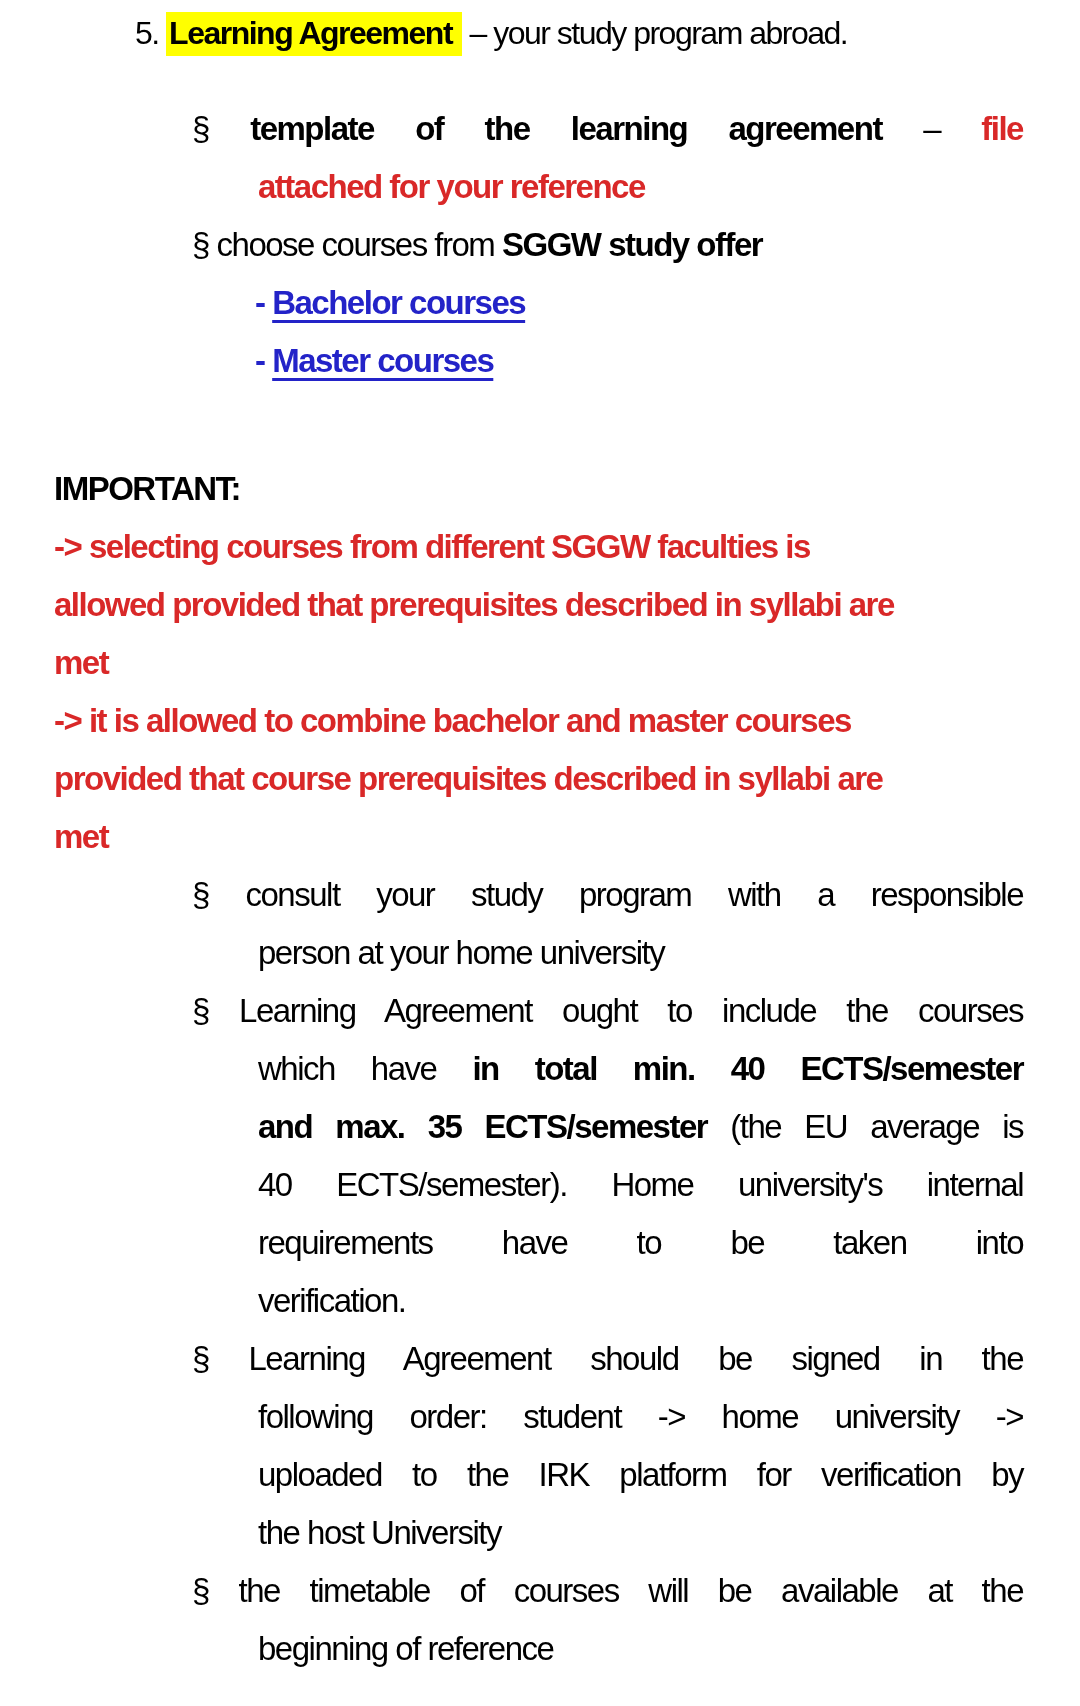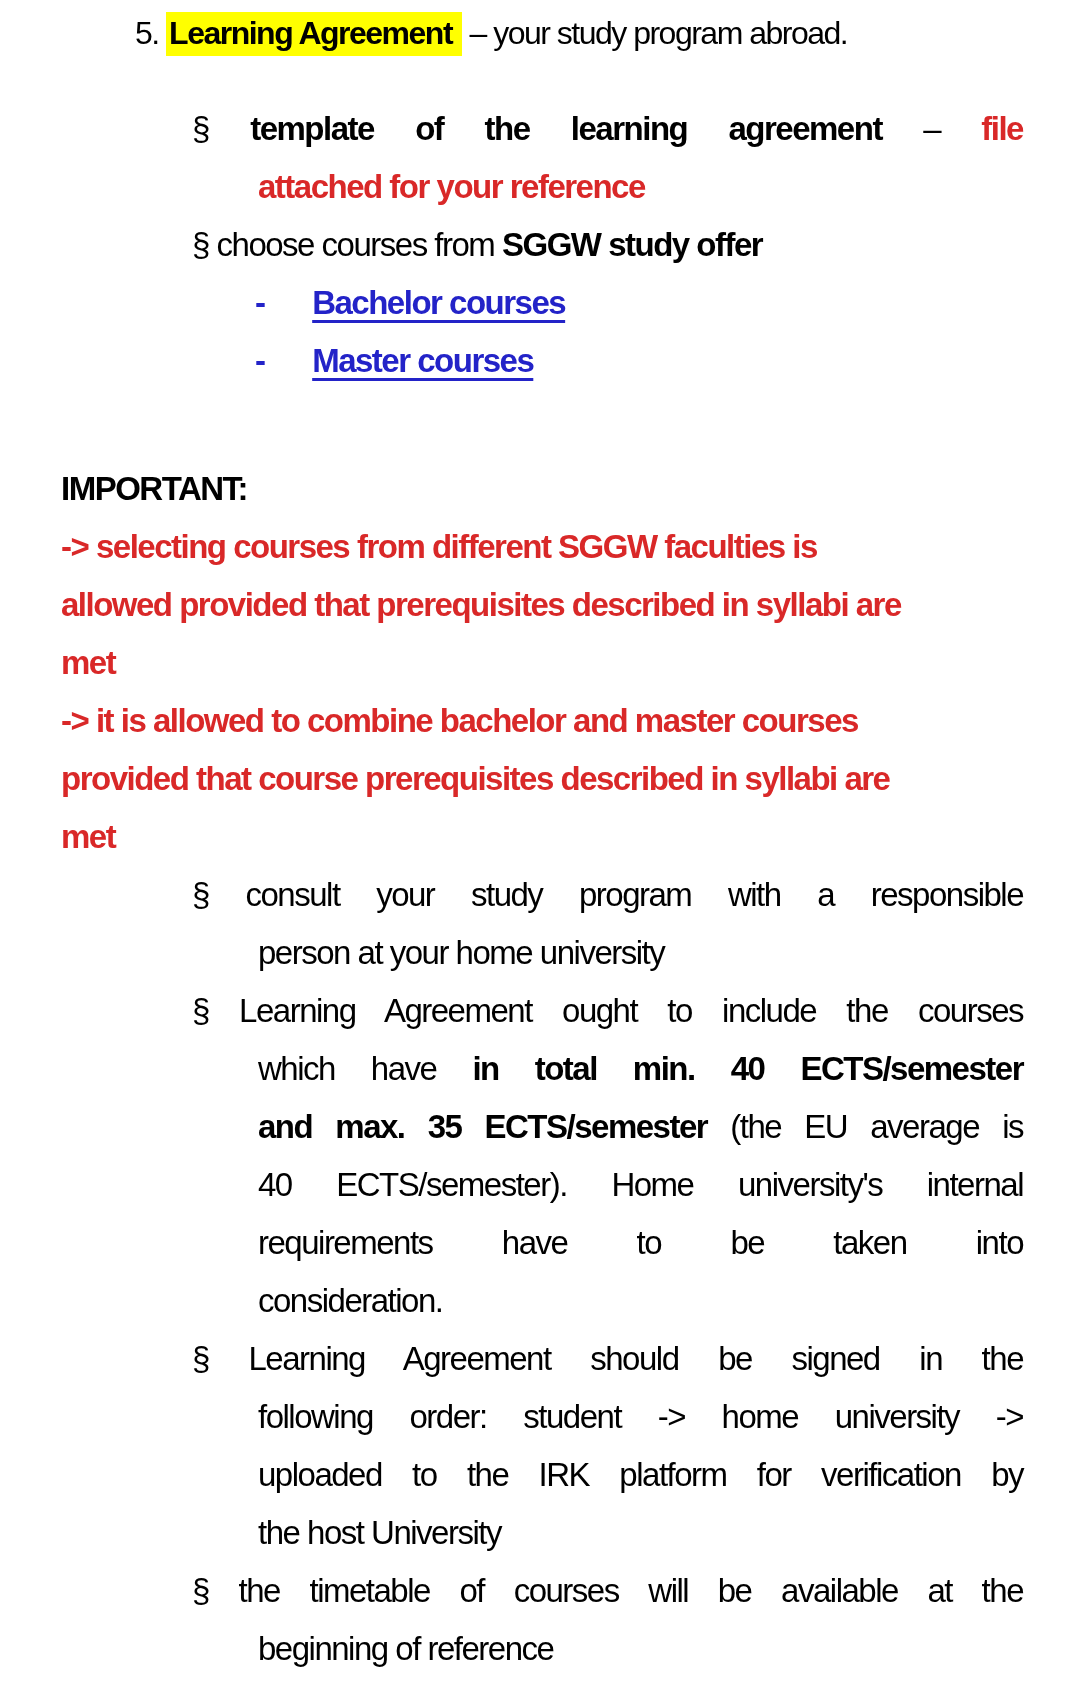--- a/index.html
+++ b/index.html
@@ -14,32 +14,31 @@
     font-size:32px;line-height:50px;letter-spacing:-1.5px;
     margin:0 0 42px 82px;white-space:nowrap;
   }
   .title .hl{
     background:var(--highlight,#ffff00);
     font-weight:700;padding:3px 10px 5px 3px;
   }
   
   .line{font-size:33px;line-height:58px;letter-spacing:-1.5px;}
   .jl{text-align:justify;text-align-last:justify;}
-  .flush{margin-left:8px;}
+  .flush{margin-left:1px;}
   .bullet{margin-left:139px;}
   .cont{margin-left:205px;}
   .link-line{margin-left:202px;}
   .blank{height:70px;}
   .b{font-weight:700;}
   .red{color:var(--red,#d92828);font-weight:700;}
   .lk{
     color:var(--blue,#2323c8);font-weight:700;
     text-decoration:underline;text-decoration-thickness:3px;text-underline-offset:6px;
     cursor:pointer;
-    margin-left:40px;
   }
   .lkdash{color:var(--blue,#2323c8);font-weight:700;}
   .marker{display:inline;}
 </style>
 </head>
 <body>
 
 <div class="doc">
   <div class="title">
     <span>5. </span><span class="hl">Learning Agreement</span><span> – your study program abroad.</span>
@@ -58,21 +57,21 @@
       <div class="line flush"><span class="seg red">-&gt; it is allowed to combine bachelor and master courses</span></div>
       <div class="line flush"><span class="seg red">provided that course prerequisites described in syllabi are</span></div>
       <div class="line flush"><span class="seg red">met</span></div>
       <div class="line bullet jl"><span class="marker">§</span> <span class="seg ">consult your study program with a responsible</span></div>
       <div class="line cont"><span class="seg ">person at your home university</span></div>
       <div class="line bullet jl"><span class="marker">§</span> <span class="seg ">Learning Agreement ought to include the courses</span></div>
       <div class="line cont jl"><span class="seg ">which have </span><span class="seg b">in total min. 40 ECTS/semester</span></div>
       <div class="line cont jl"><span class="seg b">and max. 35 ECTS/semester</span><span class="seg "> (the EU average is</span></div>
       <div class="line cont jl"><span class="seg ">40 ECTS/semester). Home university's internal</span></div>
       <div class="line cont jl"><span class="seg ">requirements have to be taken into</span></div>
-      <div class="line cont"><span class="seg ">consideration.</span></div>
+      <div class="line cont"><span class="seg ">verification.</span></div>
       <div class="line bullet jl"><span class="marker">§</span> <span class="seg ">Learning Agreement should be signed in the</span></div>
       <div class="line cont jl"><span class="seg ">following order: student -&gt; home university -&gt;</span></div>
       <div class="line cont jl"><span class="seg ">uploaded to the IRK platform for verification by</span></div>
       <div class="line cont"><span class="seg ">the host University</span></div>
       <div class="line bullet jl"><span class="marker">§</span> <span class="seg ">the timetable of courses will be available at the</span></div>
       <div class="line cont"><span class="seg ">beginning of reference</span></div>
     </div>
 </div>
 
 </body></html>

